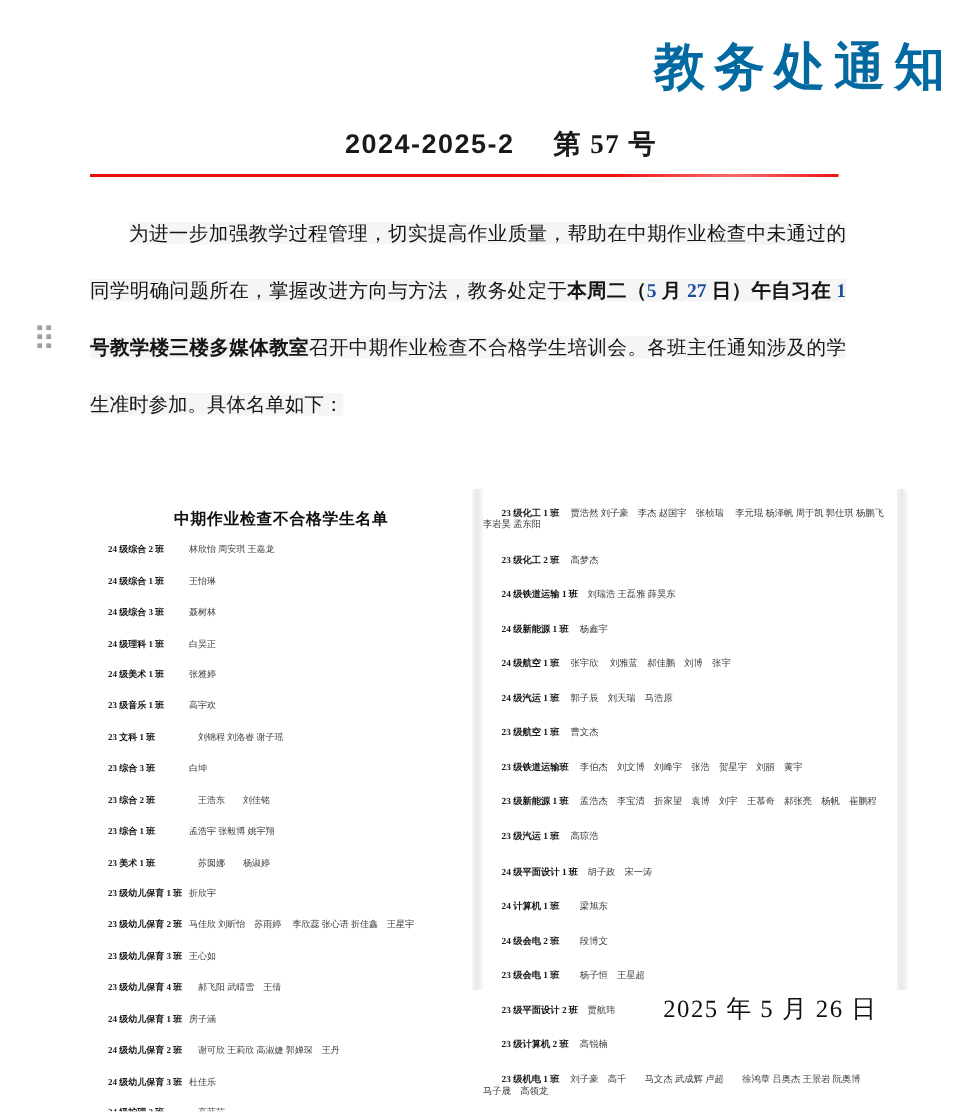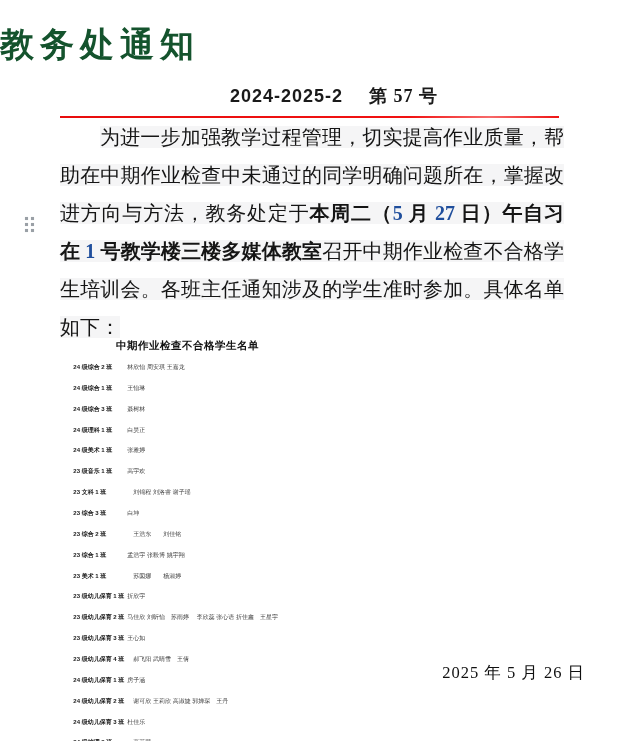--- a/index.html
+++ b/index.html
@@ -2,53 +2,53 @@
 <html><head>
 <meta charset="utf-8">
 <style>
   html,body{margin:0;padding:0;background:#ffffff;}
   .page{
     position:relative;width:636px;height:741px;background:#ffffff;overflow:hidden;
     font-family:"Liberation Serif","DejaVu Serif",serif;color:#111;
   }
   
   .doc-title{
-    position:absolute;top:22px;left:0;width:636px;text-align:left;
+    position:absolute;top:22px;left:0;width:636px;text-align:right;
     font-family:"Liberation Sans","DejaVu Sans",sans-serif;
-    font-size:34px;font-weight:700;letter-spacing:6px;color:#14532d;
+    font-size:34px;font-weight:700;letter-spacing:6px;color:#0369a1;
   }
   .issue-line{
     position:absolute;top:84px;left:0;width:636px;text-align:center;
     font-size:18px;color:#1a1a1a;letter-spacing:1px;padding-left:16px;
   }
   .issue-term{font-family:"Liberation Sans","DejaVu Sans",sans-serif;font-weight:700;}
   .issue-no{font-weight:600;margin-left:26px;}
   .red-rule{
     position:absolute;top:116px;left:60px;width:499px;height:2px;
     background:linear-gradient(90deg,#e80d0d 0%,#f11212 70%,#f76a6a 86%,#ef1414 100%);
   }
   
   .drag-handle{
     position:absolute;left:25px;top:217px;display:grid;
     grid-template-columns:3px 3px;grid-auto-rows:3px;gap:3px;cursor:grab;
   }
   .drag-handle i{display:block;width:3px;height:3px;background:#9aa0a6;box-shadow:0 0 1px #c9ccd1;}
   
   .notice-body{
-    position:absolute;left:60px;top:118px;width:504px;
-    font-size:20px;line-height:38px;text-align:justify;text-indent:2em;
+    position:absolute;left:60px;top:137px;width:504px;
+    font-size:13px;line-height:38px;text-align:justify;text-indent:2em;
     color:#151515;
   }
   .notice-body span{background:rgba(120,120,128,0.07);}
   .seg.b{font-weight:700;}
   .seg.blue{color:#1f4e9c;}
   
   .roster{
     position:absolute;left:60px;top:326px;width:545px;height:334px;
-    font-family:Liberation Sans, sans-serif;display:flex;flex-direction:column;
+    font-family:Liberation Serif, serif;display:flex;
   }
   .roster-col-left{width:255px;flex:none;}
   .roster-col-right{flex:1;padding-top:5px;}
   .page-edge{width:7px;flex:none;height:100%;
     background:linear-gradient(90deg,#f1f2f4 0%,#e7e9ec 45%,#f7f8f9 100%);}
   .page-edge.right{margin-left:2px;}
   .roster-title{
     margin-top:13px;margin-bottom:4px;text-align:center;
     font-size:10.5px;font-weight:700;color:#111;letter-spacing:0.5px;white-space:nowrap;
   }

